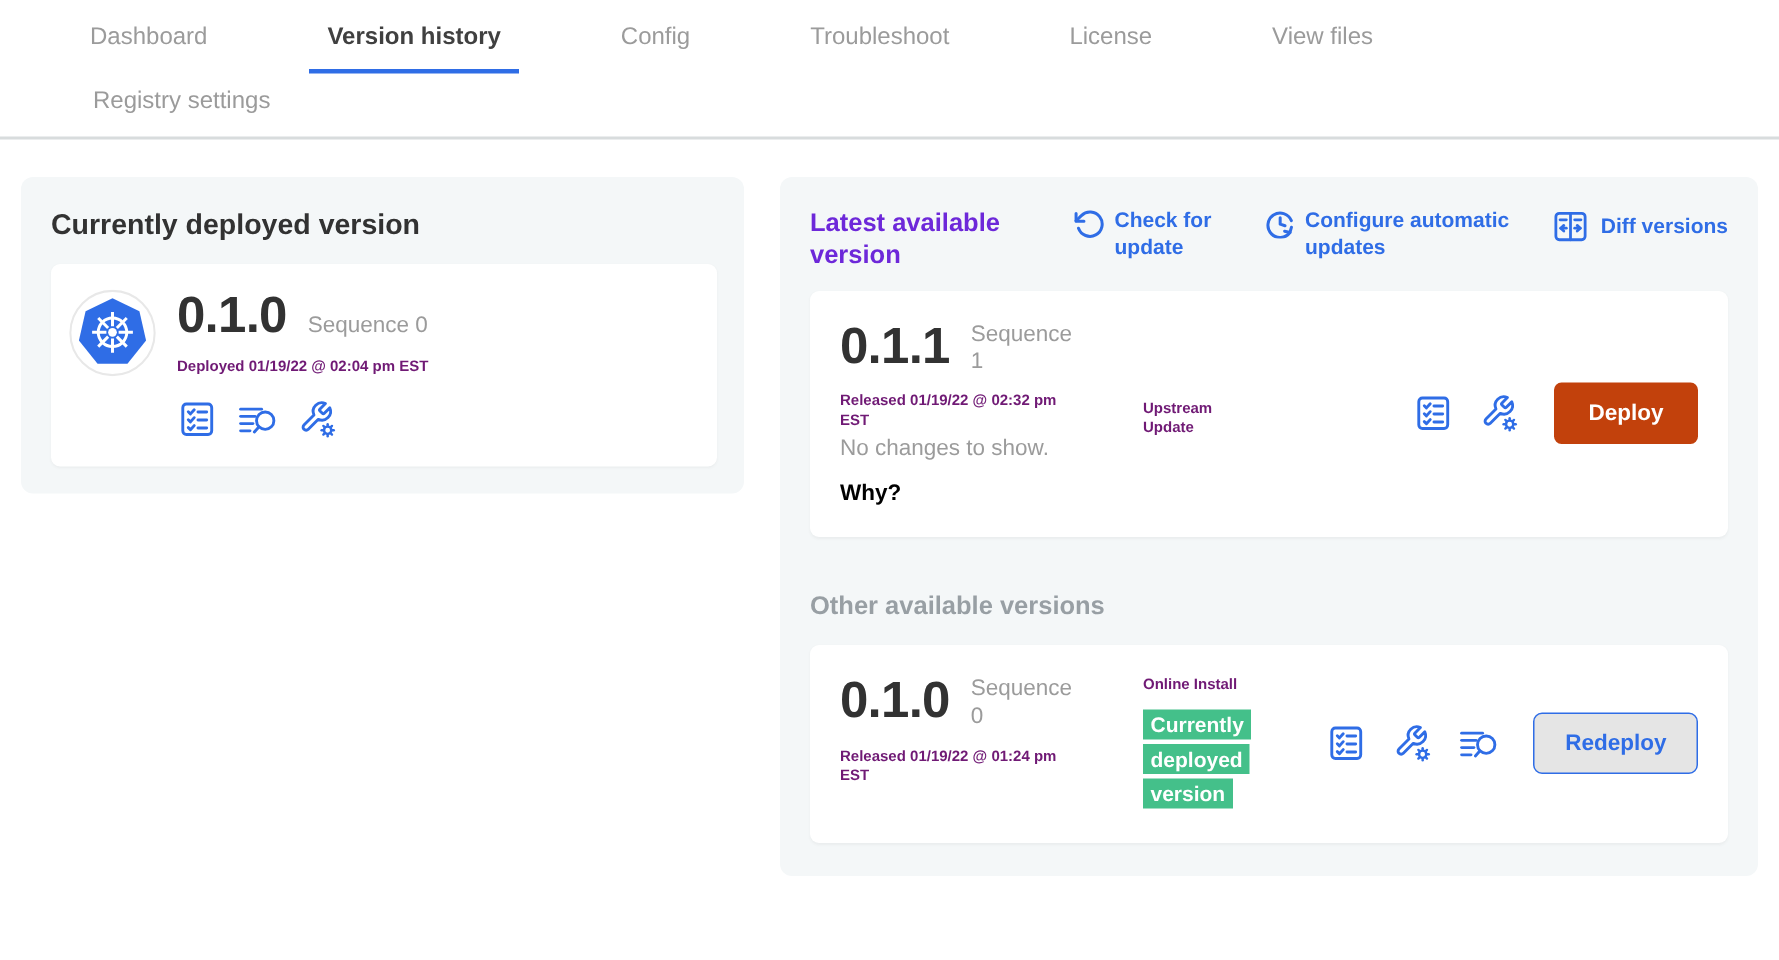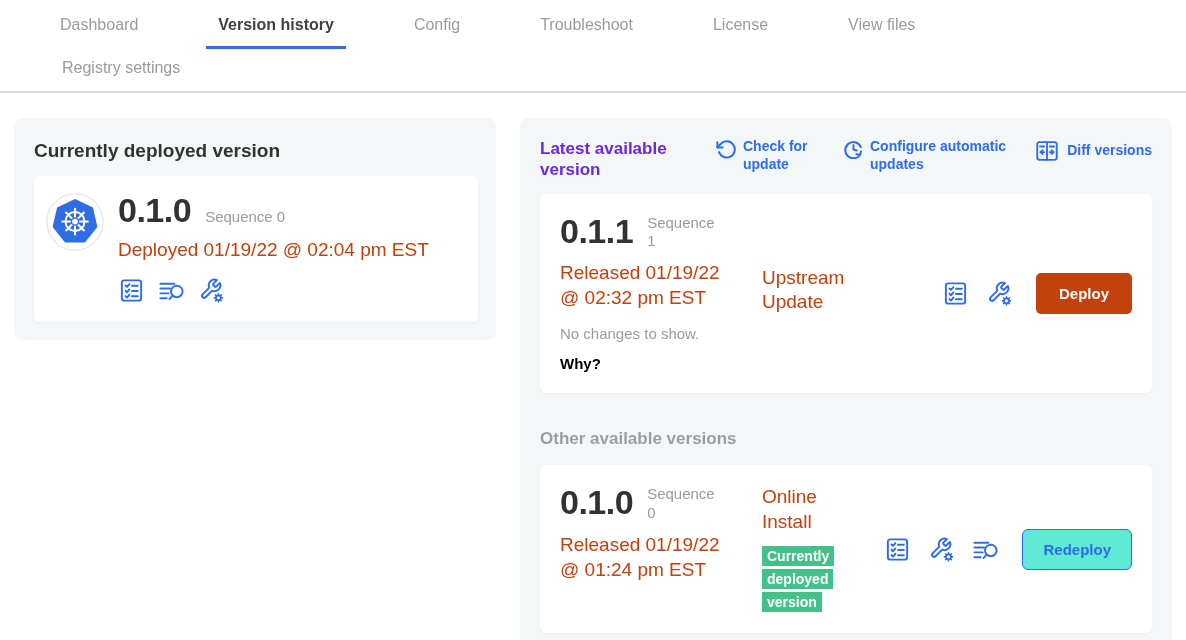--- a/index.html
+++ b/index.html
@@ -39,50 +39,50 @@
     background: #fff; border-radius: 6px;
     box-shadow: 0 1px 2px rgba(50,50,50,.05);
   }
 
   
   .deployed-card { padding: 17px 18px 18px 12px; display: flex; align-items: flex-start; }
   .app-logo { width: 58px; height: 58px; flex: 0 0 auto; margin-right: 14px; }
   .version-row { display: flex; align-items: baseline; }
   .version-number { font-size: 34px; font-weight: 700; color: #323232; letter-spacing: -0.5px; line-height: 1.05; }
   .sequence-label { font-size: 15px; color: #9b9b9b; margin-left: 14px; }
-  .muted-semibold { font-size: 19px; font-weight: 400; color: #c2410c; line-height: 1.3; }
+  .muted-semibold { font-size: 10px; font-weight: 700; color: #701a75; line-height: 1.3; }
   .deployed-meta { margin-top: 9px; }
   .icon-row { display: flex; align-items: center; gap: 13px; margin-top: 15px; }
   .icon-btn { cursor: pointer; background: none; border: none; padding: 0; line-height: 0; }
 
   
   .latest-header { display: flex; align-items: flex-start; margin-bottom: 13px; }
   .latest-title { width: 145px; font-size: 17px; font-weight: 600; color: #6d28d9; line-height: 1.25; flex: 0 0 auto; }
   .header-action { display: flex; align-items: flex-start; gap: 7px; color: #2f6de6; cursor: pointer; }
   .header-action .action-label { font-size: 14px; font-weight: 700; line-height: 1.25; }
   .action-check { margin-left: 30px; width: 105px; }
   .action-configure { margin-left: 22px; width: 185px; }
   .action-diff { margin-left: auto; align-items: center; }
 
   .version-card { padding: 20px 20px; display: flex; align-items: flex-start; }
   .vc-main { width: 190px; flex: 0 0 auto; }
   .vc-main .sequence-label { display: inline-block; width: 72px; vertical-align: top; line-height: 1.25; }
   .released-meta { margin-top: 10px; width: 165px; }
-  .no-changes { font-size: 15px; color: #9b9b9b; margin-top: 15px; }
+  .no-changes { font-size: 15px; color: #9b9b9b; margin-top: 3px; }
   .why-link { display: inline-block; font-size: 15px; font-weight: 700; color: #000000; margin-top: 13px; cursor: pointer; }
   .vc-source { width: 82px; flex: 0 0 auto; margin-left: 12px; }
   .vc-actions { margin-left: auto; display: flex; align-items: center; gap: 17px; align-self: center; }
 
   .btn-primary {
     background: #c2410c; color: #fff; border: none; border-radius: 5px;
     font-family: inherit; font-size: 15px; font-weight: 700;
     padding: 12px 23px; cursor: pointer; margin-left: 6px;
   }
   .btn-secondary {
-    background: #5eead4; color: #2f6de6; border: 1px solid #2f6de6; border-radius: 6px;
+    background: #e5e5e5; color: #2f6de6; border: 1px solid #2f6de6; border-radius: 6px;
     font-family: inherit; font-size: 15px; font-weight: 700;
     padding: 11px 20px; cursor: pointer; margin-left: 6px;
   }
 
   .other-title { font-size: 17px; font-weight: 600; color: #989fa4; margin: 36px 0 16px 0; }
 
   .deployed-badge-wrap { margin-top: 9px; width: 72px; line-height: 1.45; }
   .deployed-badge {
     background: #44c08a; color: #fff; font-size: 14px; font-weight: 700;
     padding: 2px 5px;

